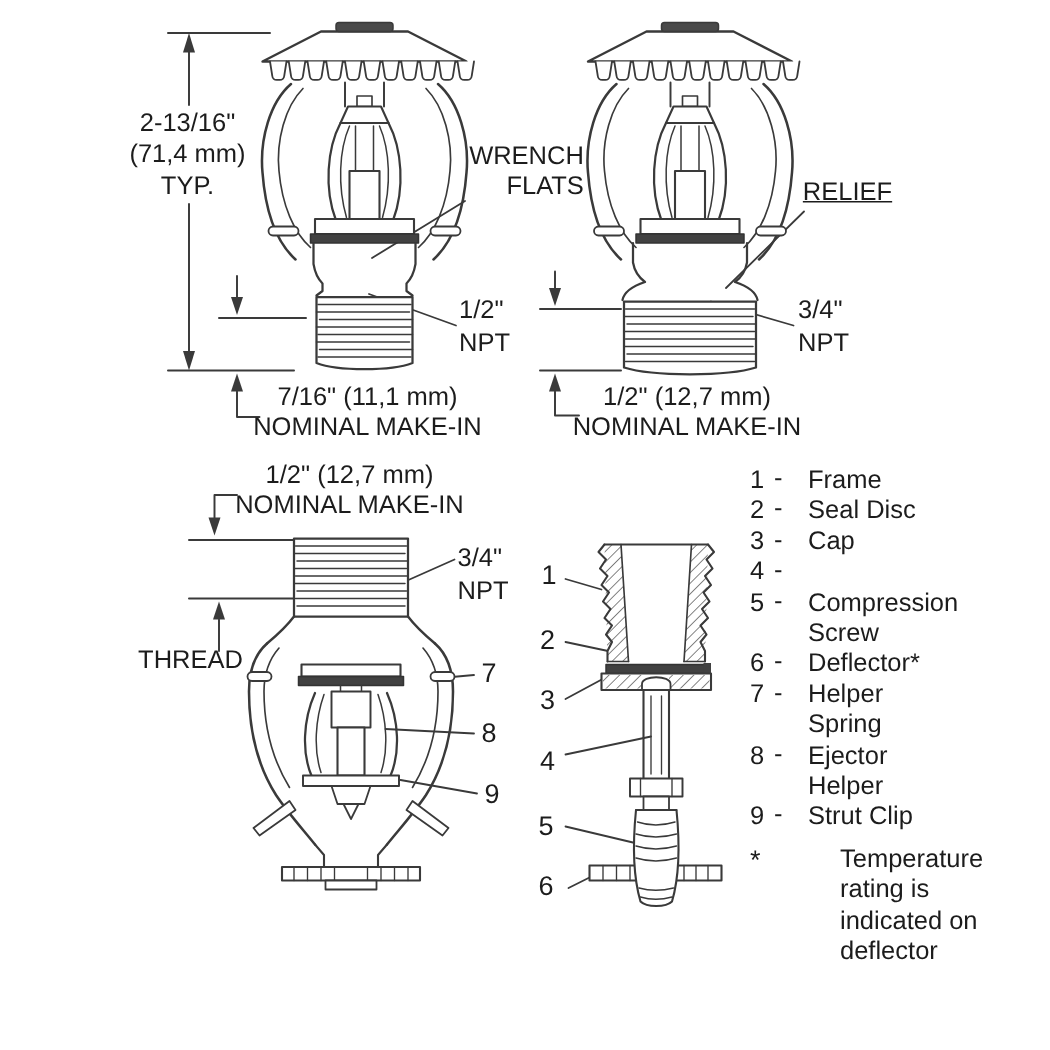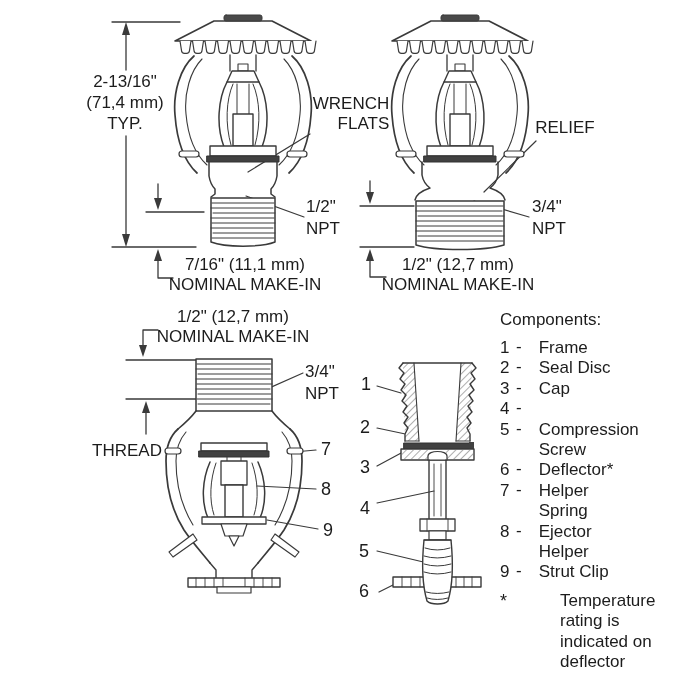--- a/index.html
+++ b/index.html
@@ -168,45 +168,44 @@
 <div class="lbl center lh21" style="left:125px;top:71px;">2-13/16"
 (71,4 mm)
 TYP.</div>
 <div class="lbl center" style="left:351px;top:94px;text-align:right;">WRENCH
 FLATS</div>
 <div class="lbl lh22" style="left:306px;top:196px;">1/2"
 NPT</div>
 <div class="lbl center" style="left:245px;top:255px;">7/16" (11,1 mm)
 NOMINAL MAKE-IN</div>
 
-<div class="lbl center" style="left:565px;top:118px;">RELIEF</div>
+<div class="lbl center" style="left:565px;top:118px;text-decoration:underline;">RELIEF</div>
 <div class="lbl lh22" style="left:532px;top:196px;">3/4"
 NPT</div>
 <div class="lbl center" style="left:458px;top:255px;">1/2" (12,7 mm)
 NOMINAL MAKE-IN</div>
 
 <div class="lbl center" style="left:233px;top:307px;">1/2" (12,7 mm)
 NOMINAL MAKE-IN</div>
 <div class="lbl lh22" style="left:305px;top:361px;">3/4"
 NPT</div>
-<div class="lbl center" style="left:127px;top:441px;">THREAD</div>
+<div class="lbl center" style="left:127px;top:430px;">THREAD</div>
 
 <span class="callout" style="left:326px;top:449px;">7</span>
 <span class="callout" style="left:326px;top:489px;">8</span>
 <span class="callout" style="left:328px;top:530px;">9</span>
 
 <span class="callout" style="left:366px;top:384px;">1</span>
 <span class="callout" style="left:365px;top:427px;">2</span>
 <span class="callout" style="left:365px;top:467px;">3</span>
 <span class="callout" style="left:365px;top:508px;">4</span>
 <span class="callout" style="left:364px;top:551px;">5</span>
 <span class="callout" style="left:364px;top:591px;">6</span>
 
 <div id="components">
-  <div class="heading">Components:</div>
 
   <div class="comp-row">
     <span class="comp-num">1</span>
         <span class="comp-dash">-</span>
         <span class="comp-label">Frame</span>
   </div>
   <div class="comp-row">
     <span class="comp-num">2</span>
         <span class="comp-dash">-</span>
         <span class="comp-label">Seal Disc</span>

